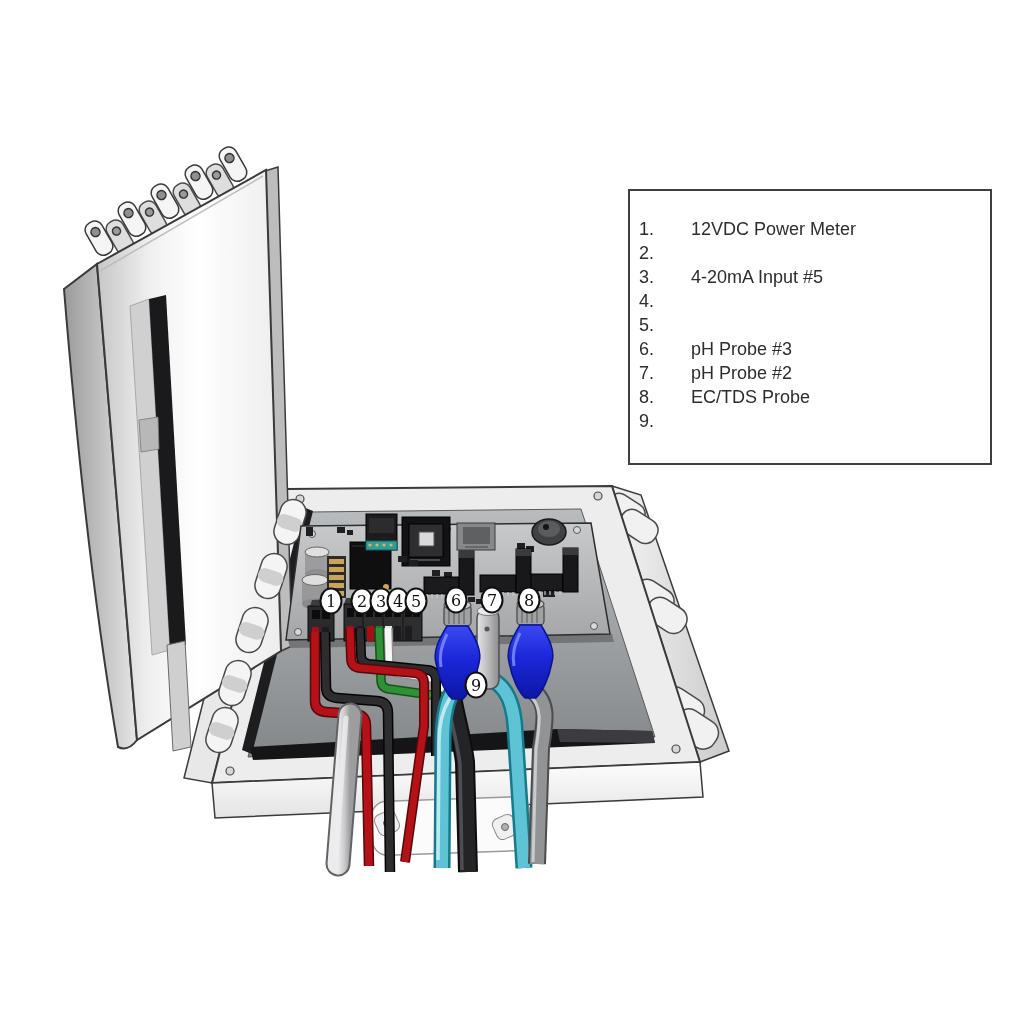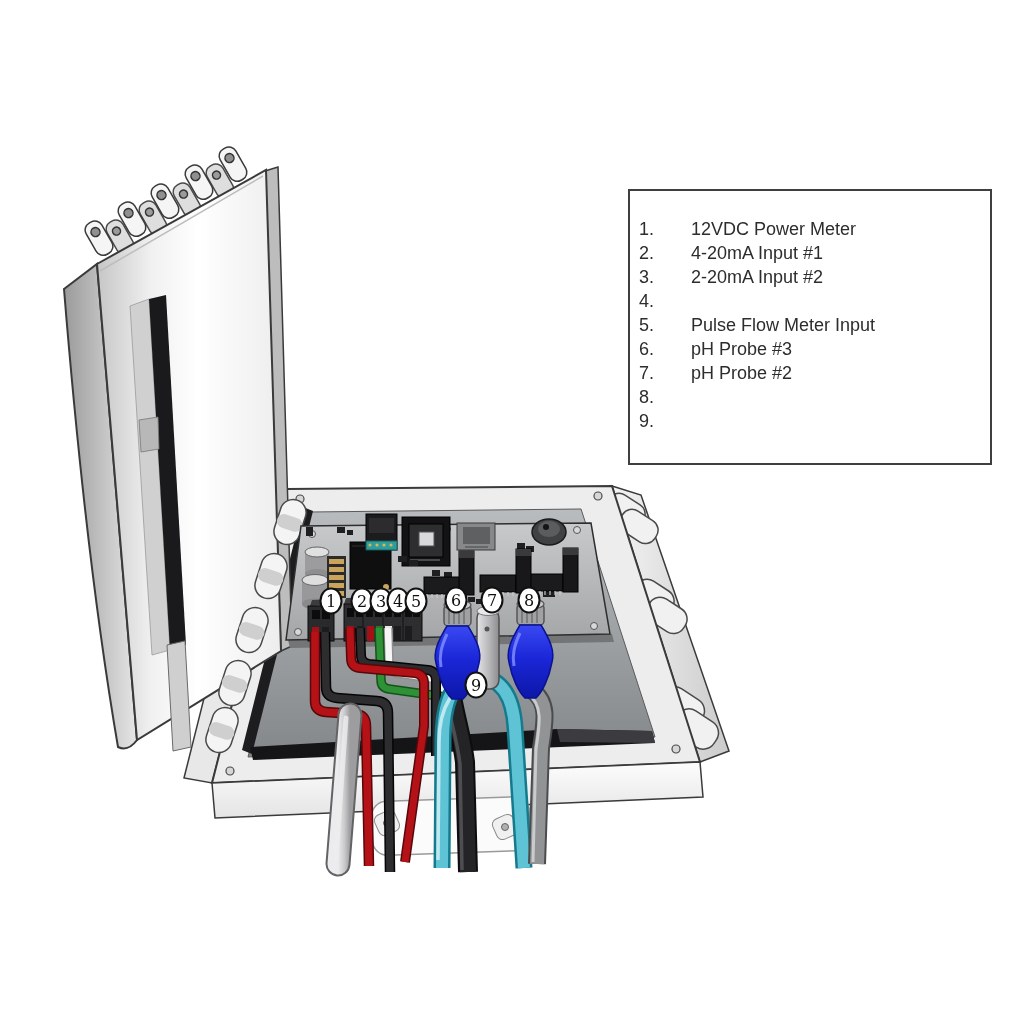--- a/index.html
+++ b/index.html
@@ -473,42 +473,41 @@
 </g>
 </svg>
 
 <div class="legend">
   <div class="lrow">
         <span class="lnum">1.</span>
         <span class="ltxt">12VDC Power Meter</span>
       </div>
   <div class="lrow">
         <span class="lnum">2.</span>
-        <span class="ltxt">4-20mA Input #1</span>
       </div>
   <div class="lrow">
         <span class="lnum">3.</span>
-        <span class="ltxt">2-20mA Input #2</span>
+        <span class="ltxt">4-20mA Input #5</span>
       </div>
   <div class="lrow">
         <span class="lnum">4.</span>
       </div>
   <div class="lrow">
         <span class="lnum">5.</span>
-        <span class="ltxt">Pulse Flow Meter Input</span>
       </div>
   <div class="lrow">
         <span class="lnum">6.</span>
         <span class="ltxt">pH Probe #3</span>
       </div>
   <div class="lrow">
         <span class="lnum">7.</span>
         <span class="ltxt">pH Probe #2</span>
       </div>
   <div class="lrow">
         <span class="lnum">8.</span>
+        <span class="ltxt">EC/TDS Probe</span>
       </div>
   <div class="lrow">
         <span class="lnum">9.</span>
       </div>
 </div>
 
 </div>
 
 </body></html>

